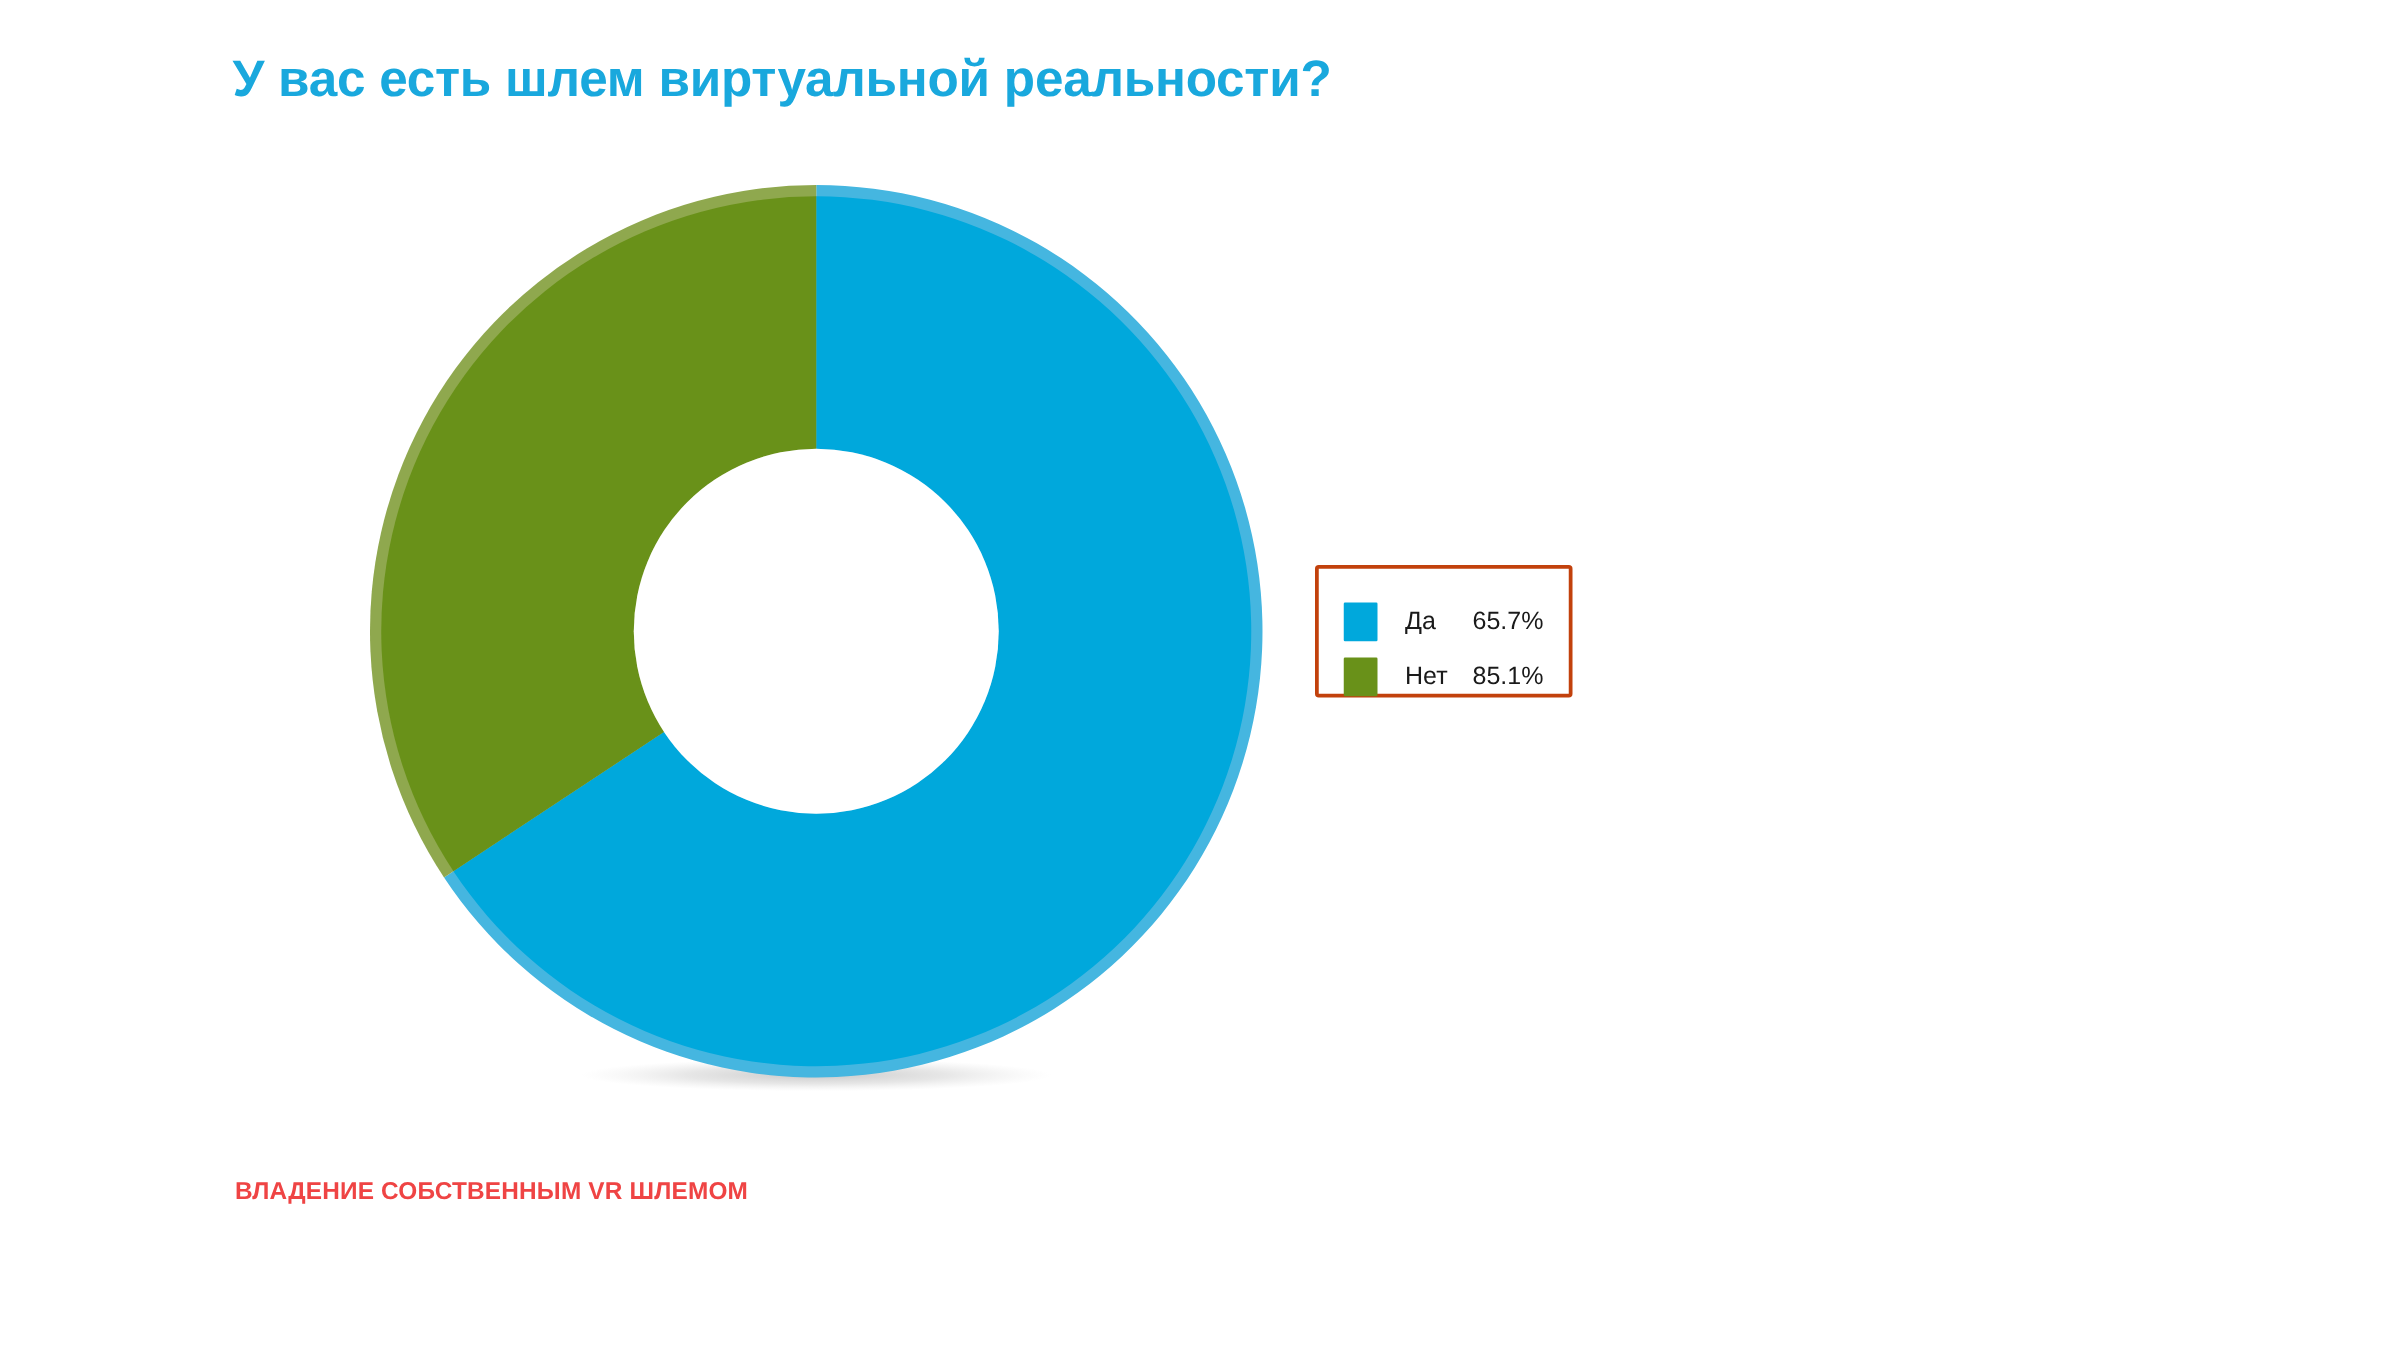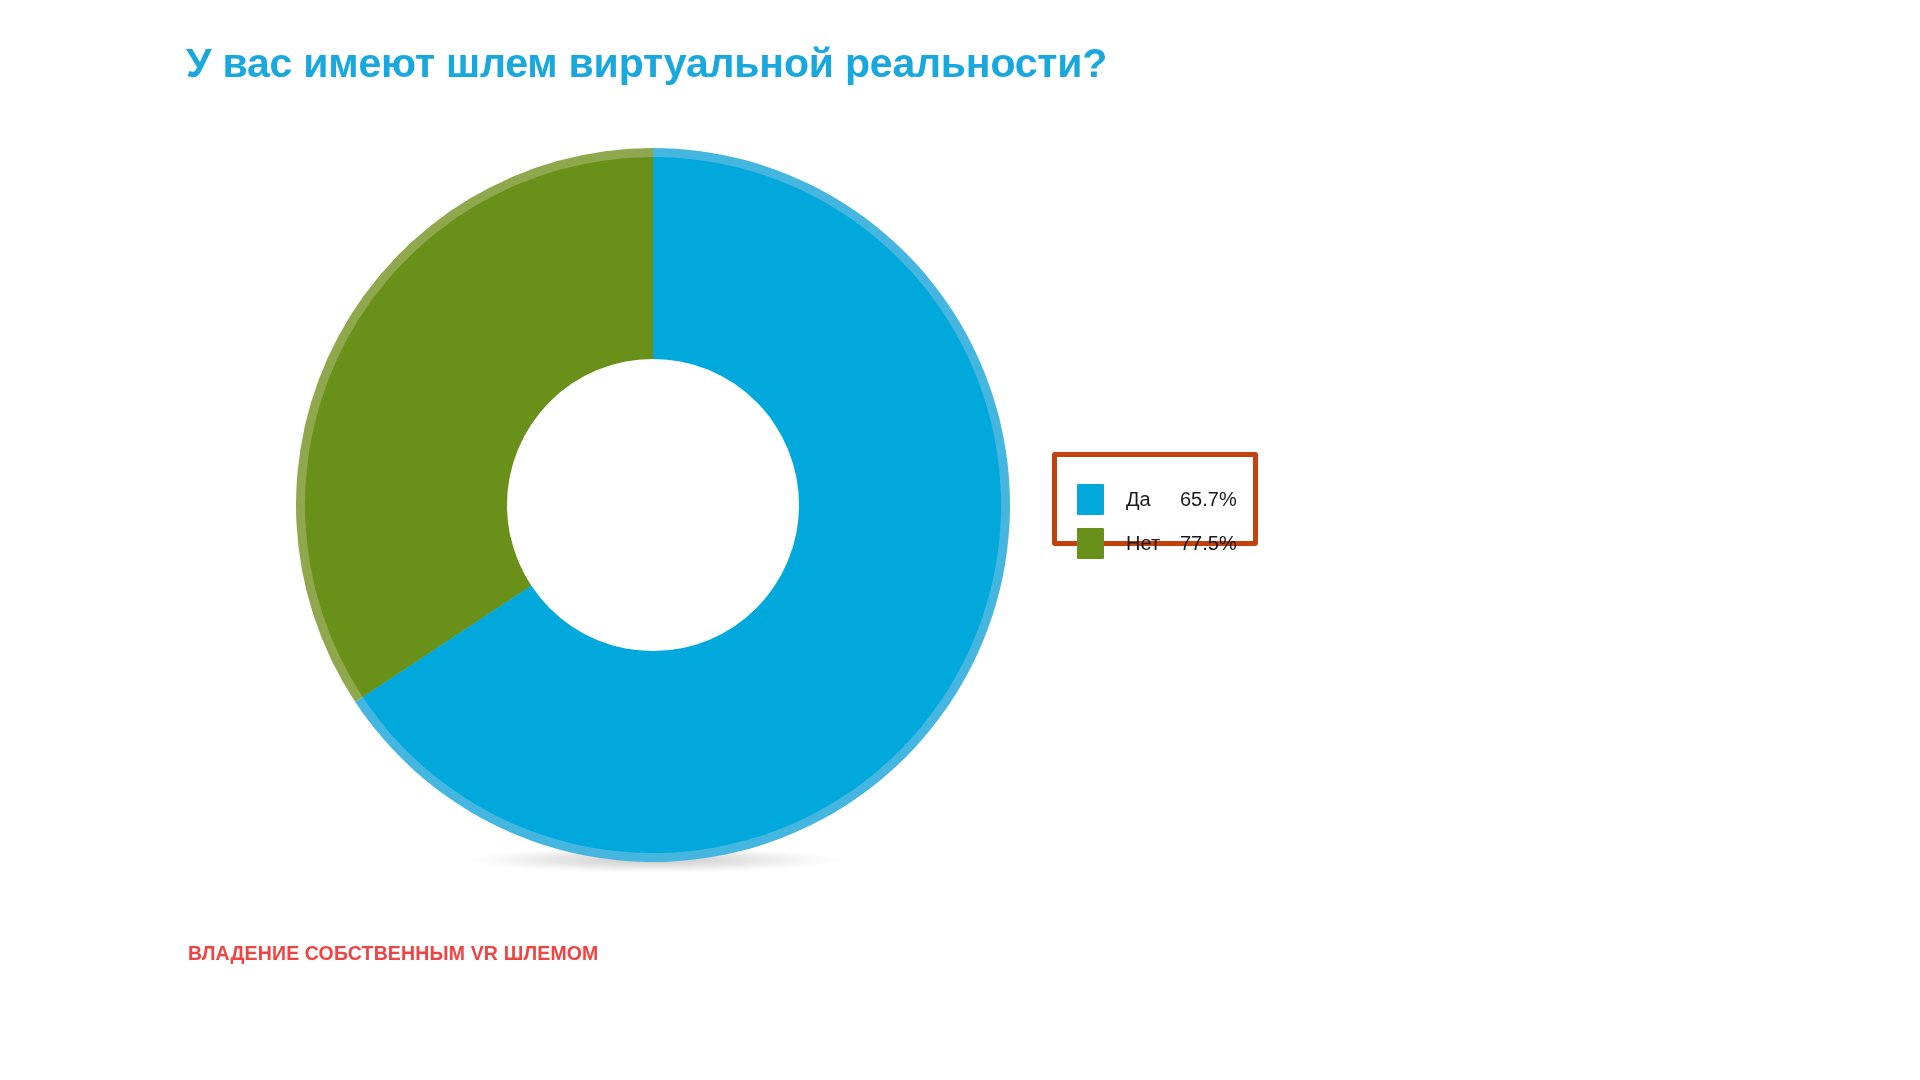--- a/index.html
+++ b/index.html
@@ -43,23 +43,23 @@
     width: 820px;
     height: 790px;
   }
 
   
   .legend-box {
     position: absolute;
     left: 1052px;
     top: 452px;
     width: 206px;
-    height: 94px;
+    height: 106px;
     background: #ffffff;
-    border: 5px solid #c2410c;
+    border: 3px solid #c2410c;
     border-radius: 3px;
     box-sizing: border-box;
   }
   .legend-list {
     position: absolute;
     left: 20px;
     top: 20px;
     width: 170px;
   }
   .legend-row {
@@ -105,21 +105,21 @@
     margin-top: 18px;
     font-size: 21.5px;
     font-weight: normal;
     color: #1a1a1a;
     white-space: nowrap;
   }
 </style>
 </head>
 <body>
 
-<div class="slide-title">У вас имеют шлем виртуальной реальности?</div>
+<div class="slide-title">У вас есть шлем виртуальной реальности?</div>
 
 <div class="chart-area">
   <svg class="chart-svg" viewBox="0 0 820 790">
     <defs>
       <radialGradient id="shadowGrad" cx="50%" cy="50%" r="50%">
         <stop offset="0%" stop-color="#9a9a9a" stop-opacity="0.55"></stop>
         <stop offset="55%" stop-color="#b5b5b5" stop-opacity="0.33"></stop>
         <stop offset="100%" stop-color="#cfcfcf" stop-opacity="0"></stop>
       </radialGradient>
       <mask id="holeMask">
@@ -150,21 +150,21 @@
 
     <div class="legend-row">
       <span class="legend-swatch" style="background:#00a8dc"></span>
       <span class="legend-label">Да</span>
       <span class="legend-value">65.7%</span>
     </div>
 
     <div class="legend-row">
       <span class="legend-swatch" style="background:#699119"></span>
       <span class="legend-label">Нет</span>
-      <span class="legend-value">77.5%</span>
+      <span class="legend-value">85.1%</span>
     </div>
 
   </div>
 </div>
 
 <div class="caption-block">
   <div class="caption-heading">ВЛАДЕНИЕ СОБСТВЕННЫМ VR ШЛЕМОМ</div>
 </div>
 
 </body></html>

